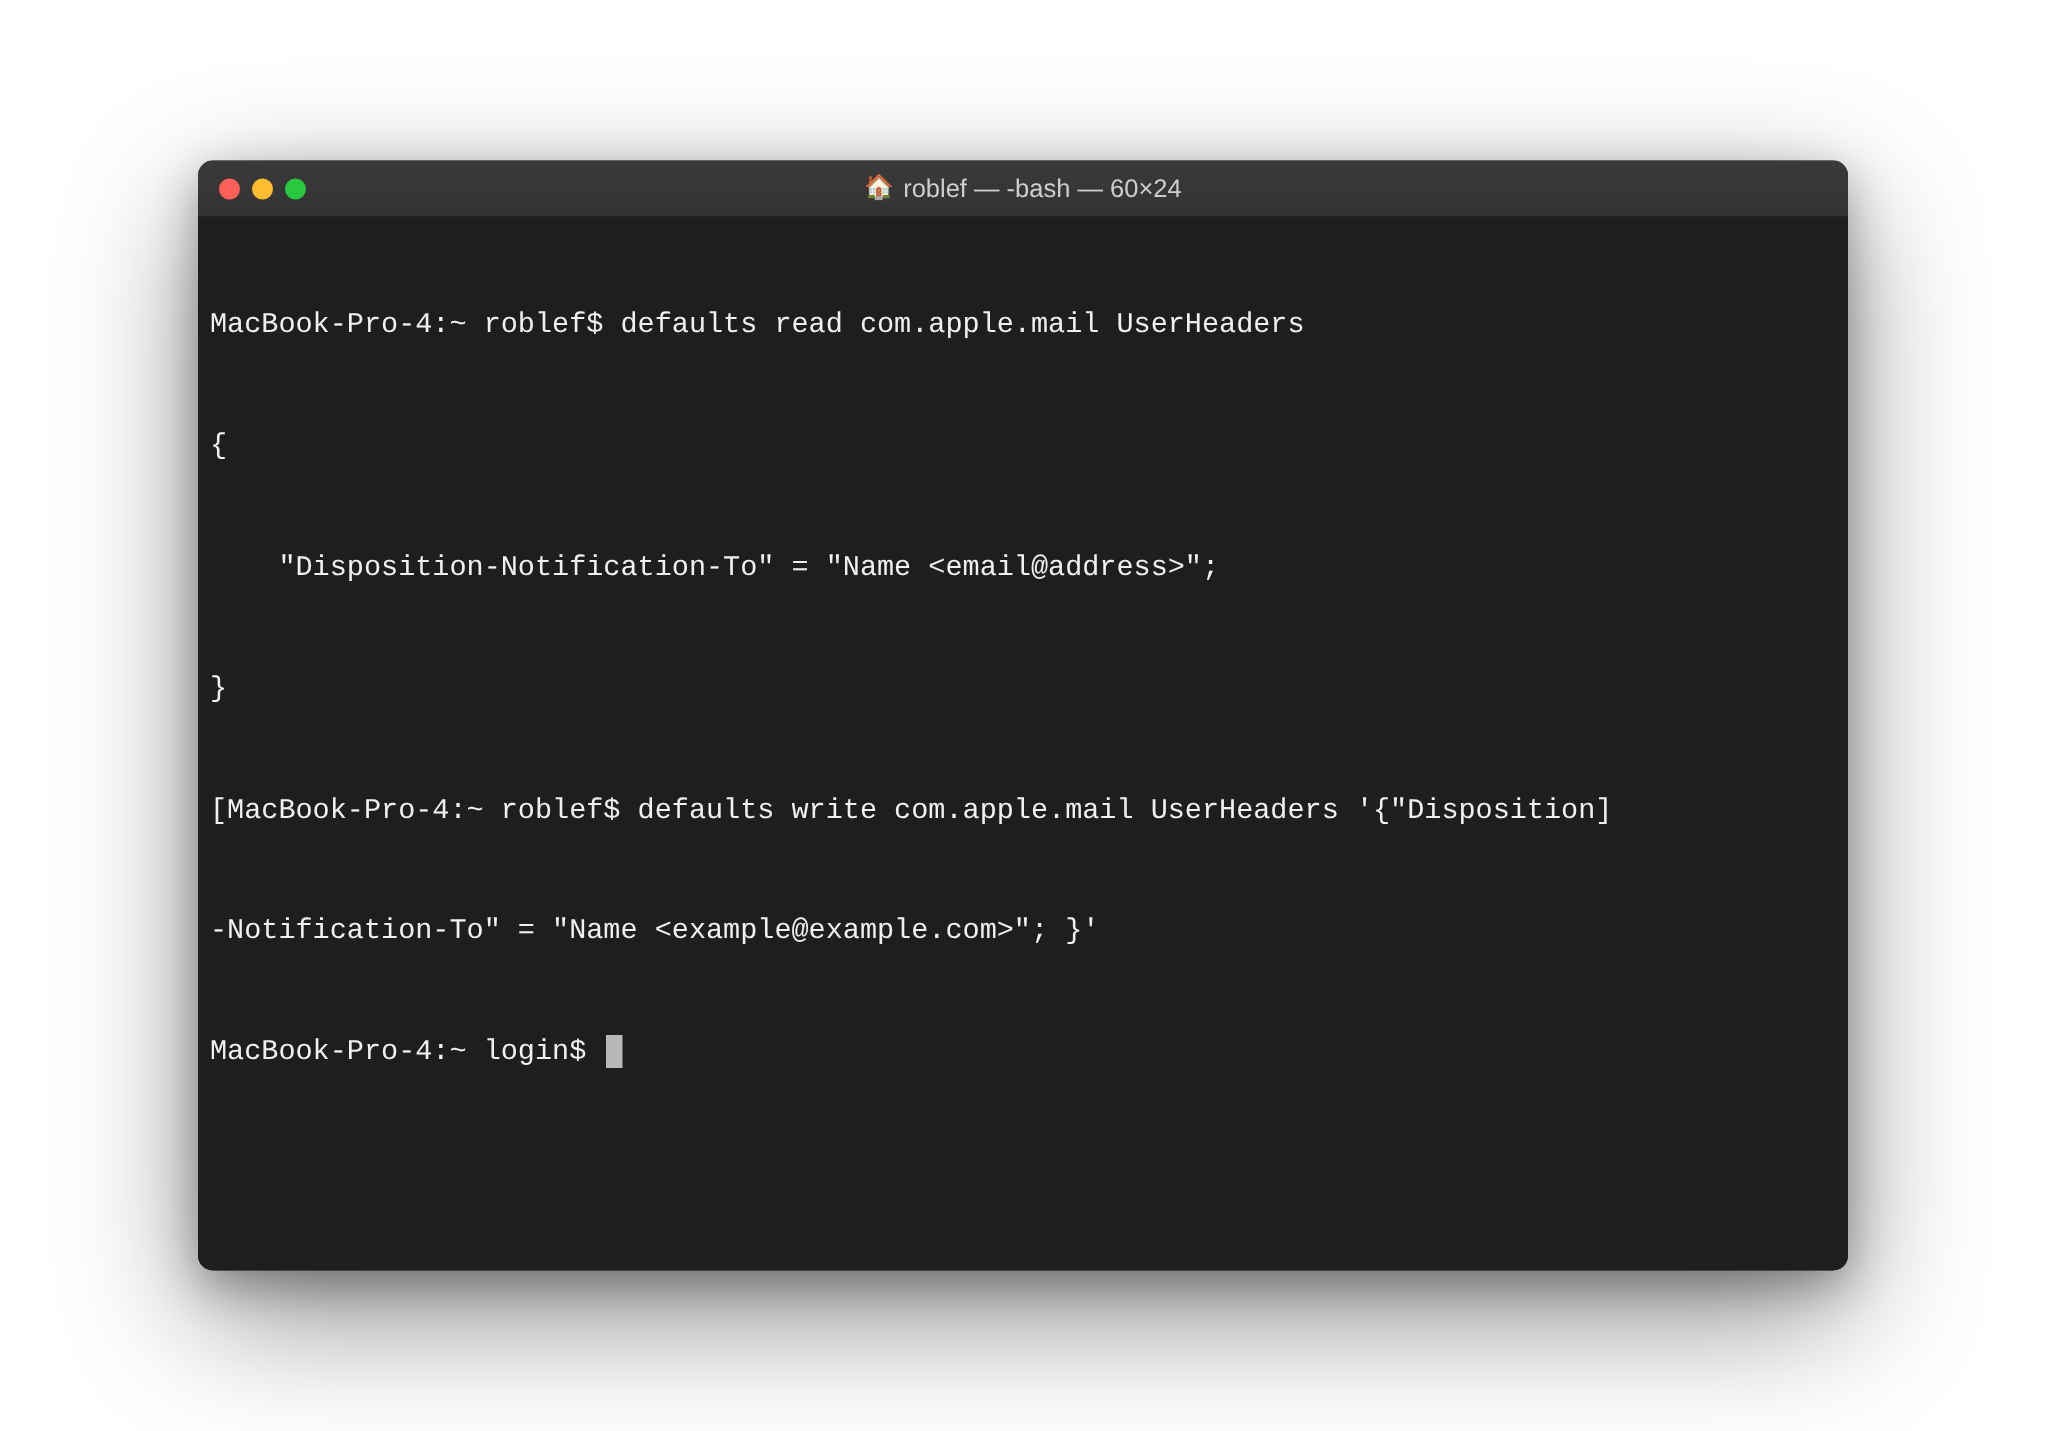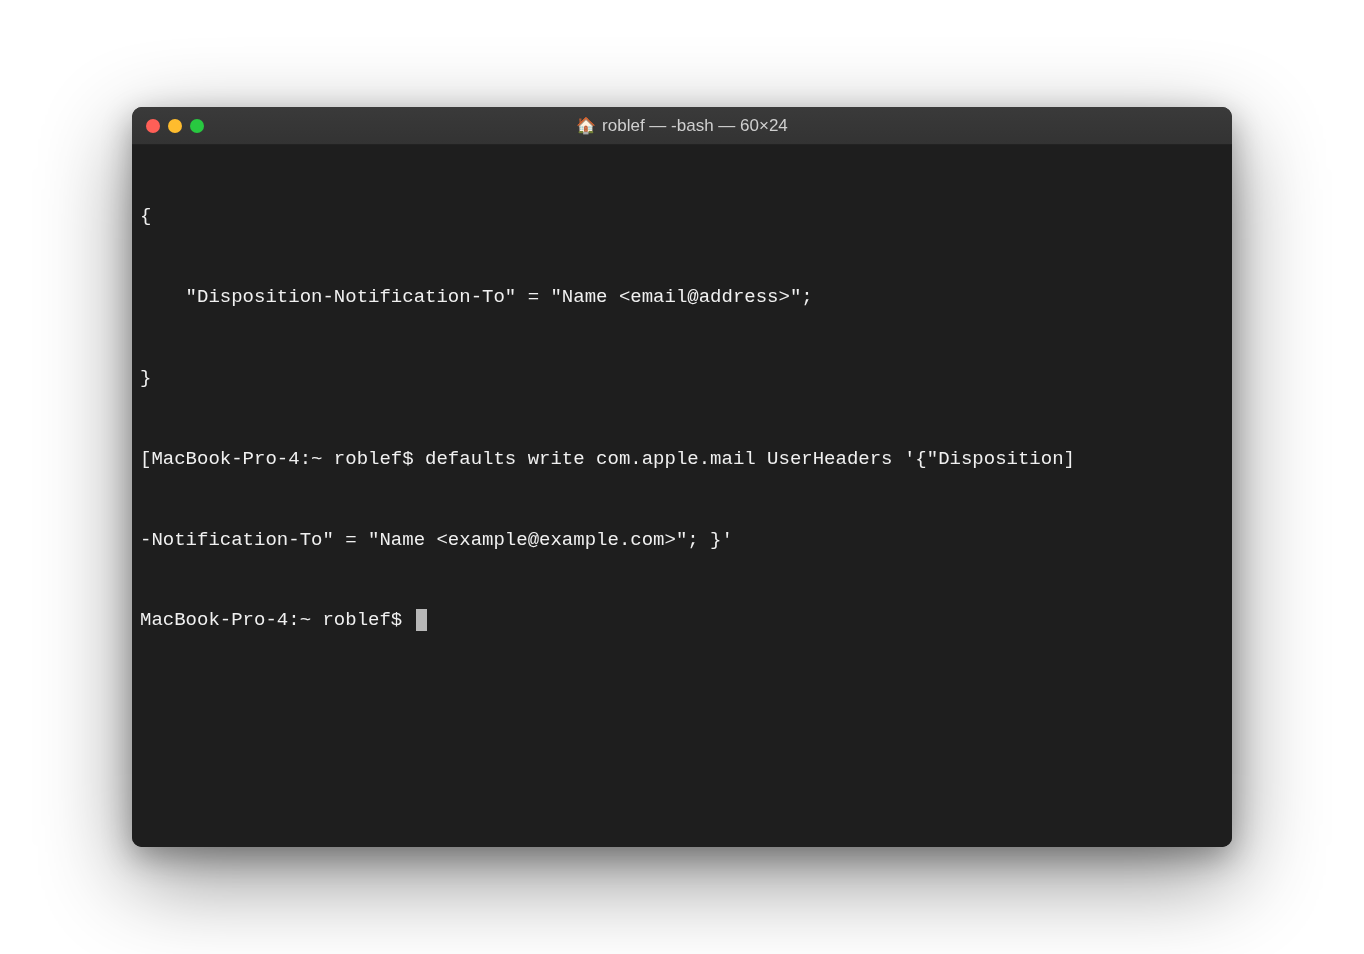--- a/index.html
+++ b/index.html
@@ -97,20 +97,21 @@
       <div class="traffic-light close-btn"></div>
       <div class="traffic-light min-btn"></div>
       <div class="traffic-light max-btn"></div>
     </div>
     <div class="title-wrap">
       <span class="title-icon">🏠</span>
       <span>roblef — -bash — 60×24</span>
     </div>
   </div>
   <div class="terminal-body">
+    <span class="term-line">MacBook-Pro-4:~ roblef$ defaults read com.apple.mail UserHeaders</span>
     <span class="term-line">{</span>
     <span class="term-line">    "Disposition-Notification-To" = "Name &lt;email@address&gt;";</span>
     <span class="term-line">}</span>
     <span class="term-line">[MacBook-Pro-4:~ roblef$ defaults write com.apple.mail UserHeaders '{"Disposition]</span>
     <span class="term-line">-Notification-To" = "Name &lt;example@example.com&gt;"; }'</span>
-    <span class="term-line"><span>MacBook-Pro-4:~ roblef$ </span><span class="cursor-block"></span></span>
+    <span class="term-line"><span>MacBook-Pro-4:~ login$ </span><span class="cursor-block"></span></span>
   </div>
 </div>
 
 </body></html>

